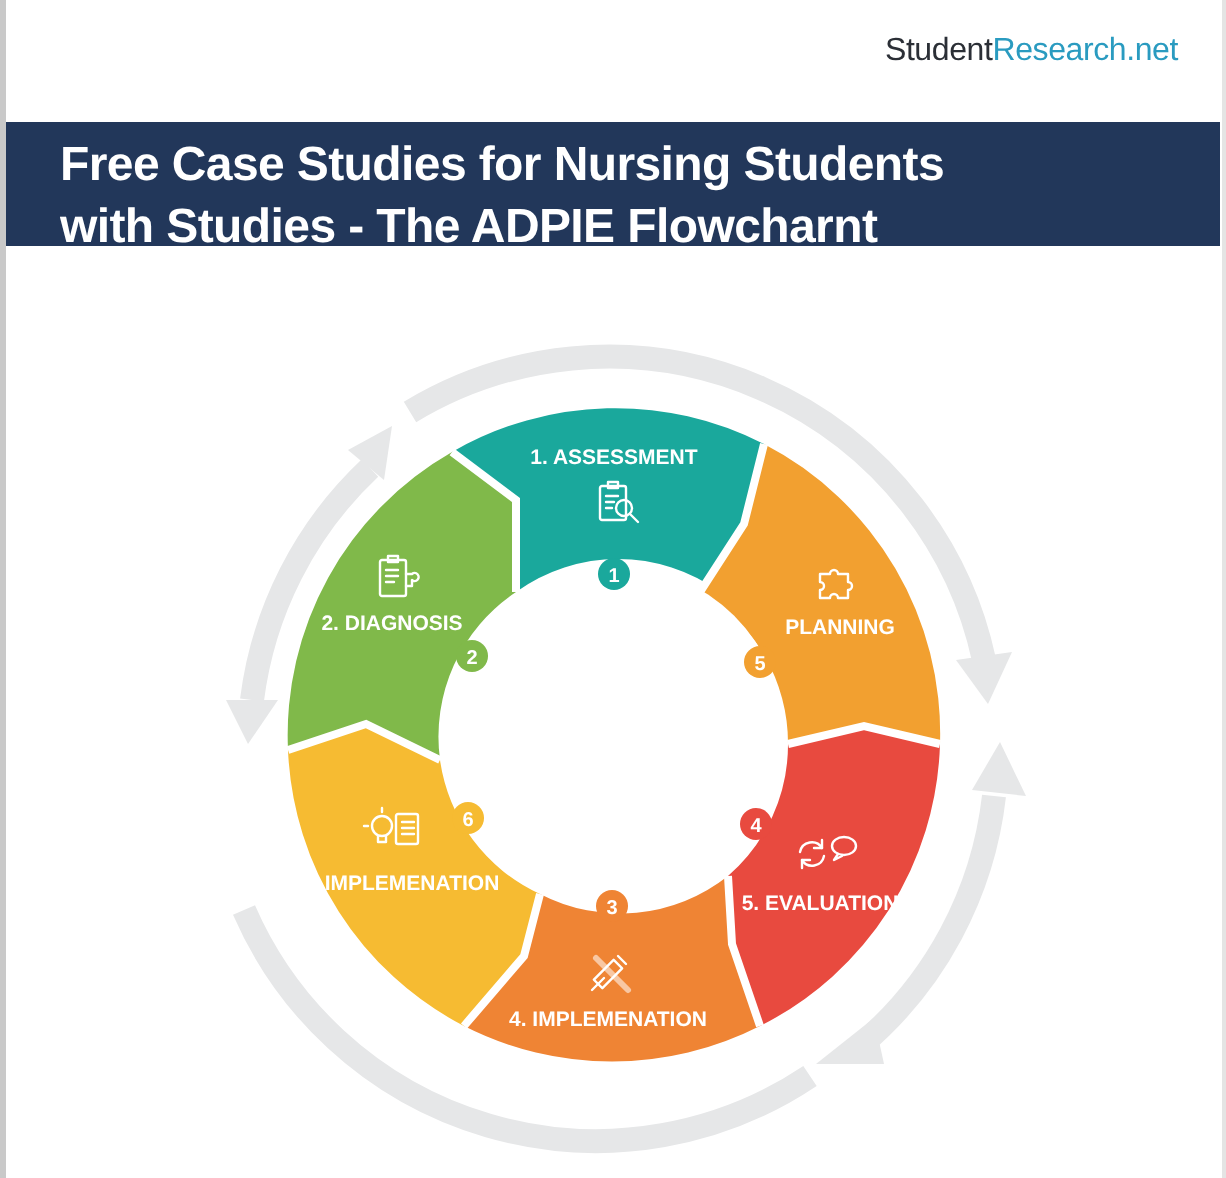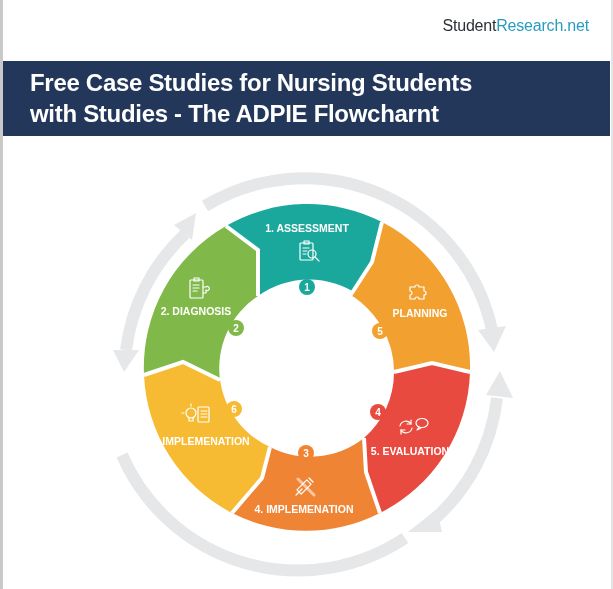--- a/index.html
+++ b/index.html
@@ -14,21 +14,21 @@
   .right-edge {
     position: absolute; right: 0; top: 0; width: 2px; height: 589px; background: #e4e4e4;
   }
   .brand {
     position: absolute; right: 24px; top: 17px;
     font-size: 16px; letter-spacing: -0.2px; text-align: center;
   }
   .brand .b1 { color: #2b2f36; }
   .brand .b2 { color: #2a9bc0; }
   .banner {
-    position: absolute; left: 3px; top: 61px; width: 607px; height: 75px;
+    position: absolute; left: 3px; top: 61px; width: 607px; height: 62px;
     background: #22375a;
   }
   .banner .t {
     position: absolute; left: 27px; top: 6px;
     color: #ffffff; font-weight: bold; font-size: 24px; line-height: 31px;
     letter-spacing: -0.3px;
   }
   svg.diagram { position: absolute; left: 0; top: 0; }
   .seg-label {
     font-family: "Liberation Sans", sans-serif; font-weight: bold; fill: #ffffff;

